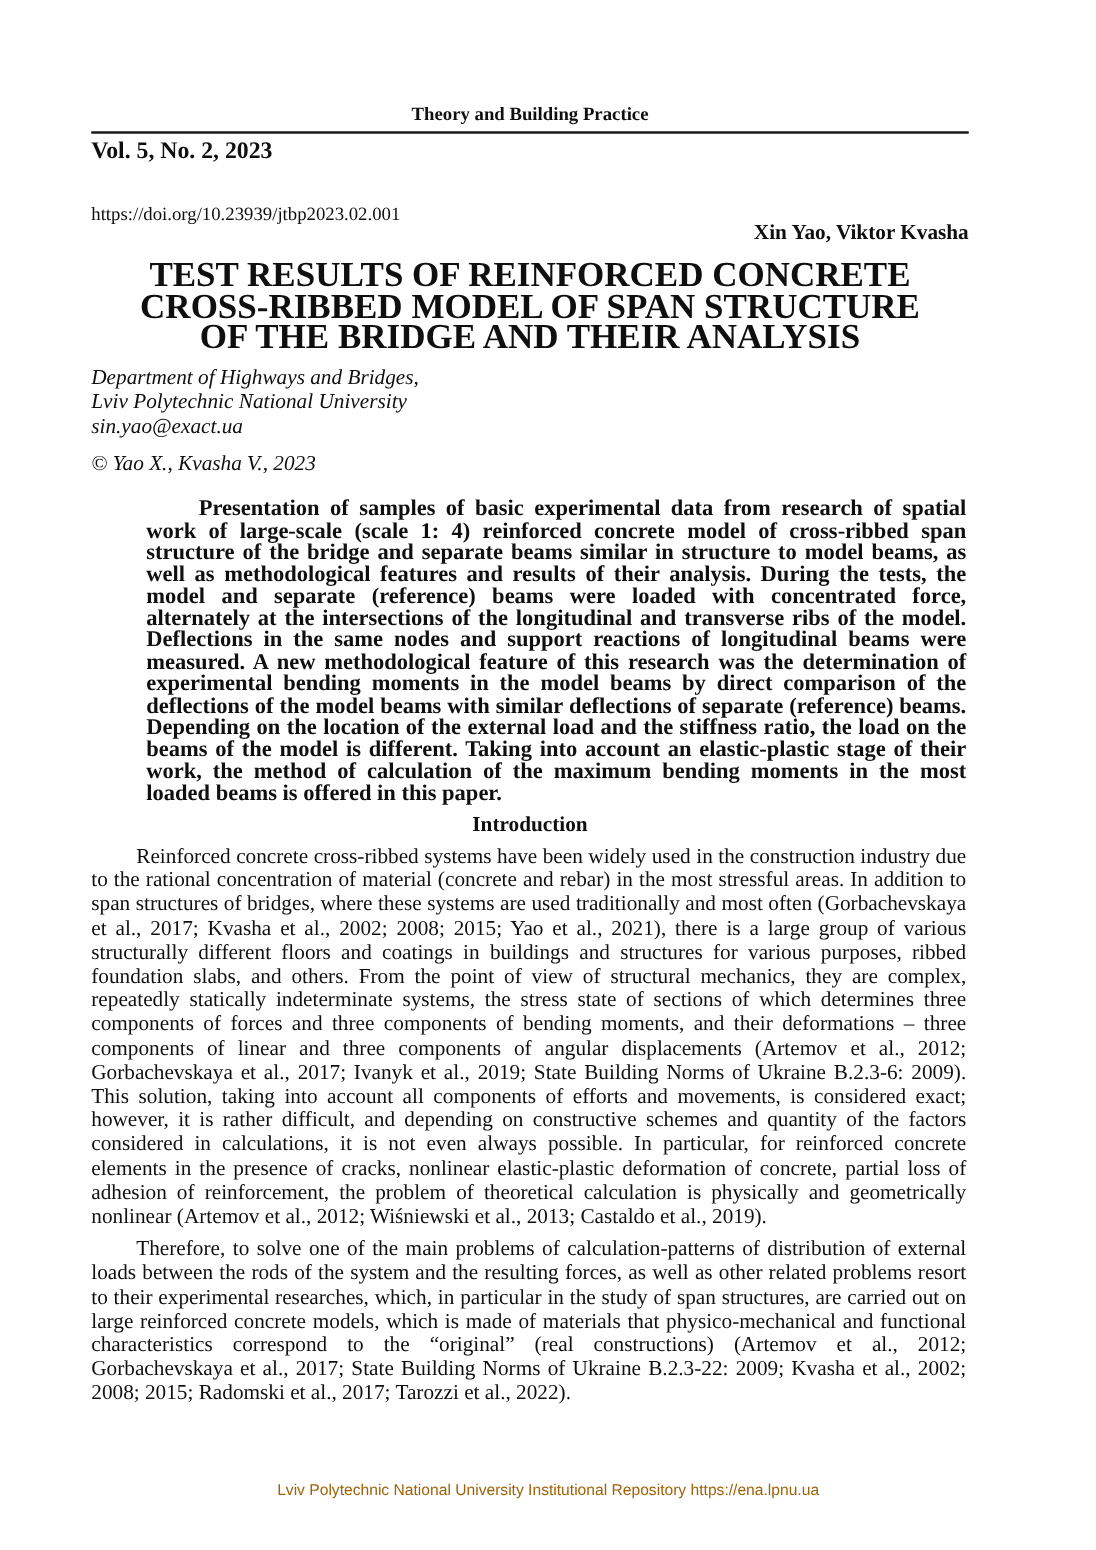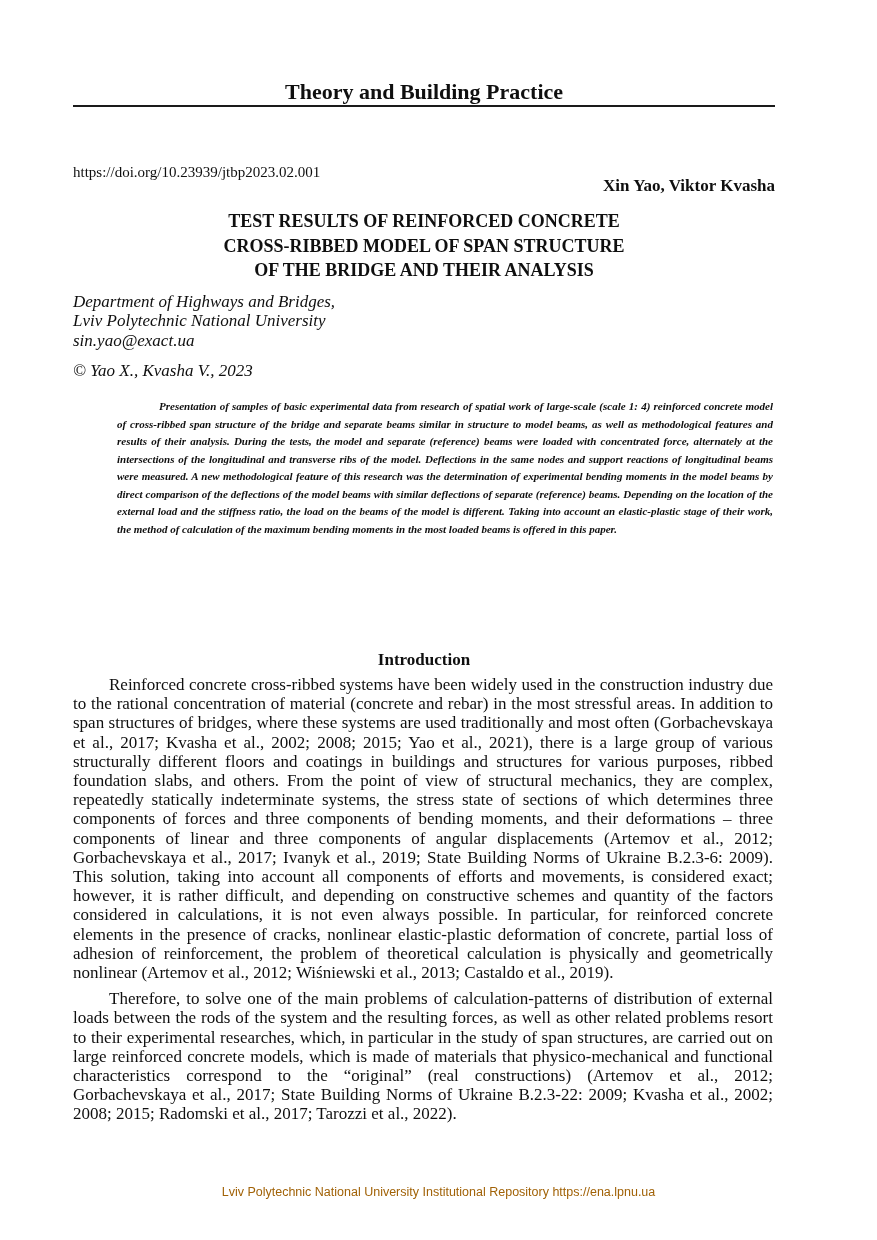--- a/index.html
+++ b/index.html
@@ -9,55 +9,54 @@
     height: 1240px;
     margin: 0 auto;
     background: #ffffff;
     font-family: "Liberation Serif", serif;
     color: #0f0f0f;
     overflow: hidden;
   }
   .abs { position: absolute; }
   .journal-header {
     top: 81px; left: 73px; width: 702px;
-    text-align: center; font-weight: bold; font-size: 22px; line-height: 22px;
+    text-align: center; font-weight: bold; font-size: 15px; line-height: 22px;
   }
   .header-rule {
     top: 105px; left: 73px; width: 702px; height: 2px;
     background: #1a1a1a;
   }
   .vol-line {
     top: 110px; left: 73px; width: 702px;
     font-weight: bold; font-size: 19px; line-height: 22px;
   }
   .doi-line {
     top: 150px; left: 73px; width: 702px;
     font-size: 15px; line-height: 21px; margin-top: 12px;
   }
   .authors-line {
     top: 176px; left: 73px; width: 702px;
     text-align: right; font-weight: bold; font-size: 17px; line-height: 20px;
   }
   .paper-title {
     top: 209px; left: 73px; width: 702px;
-    text-align: center; font-weight: bold; font-size: 18px; line-height: 24.5px;
+    text-align: center; font-weight: bold; font-size: 28px; line-height: 24.5px;
   }
   .affiliation {
     top: 292px; left: 73px; width: 702px;
     text-align: left; font-style: italic; font-size: 17px; line-height: 19.3px;
   }
   .copyright-line {
     top: 361px; left: 73px; width: 702px;
     font-style: italic; font-size: 17px; line-height: 20px;
   }
   .abstract-block {
     top: 398px; left: 117px; width: 656px;
-    font-weight: bold; font-size: 11px; line-height: 17.5px;
+    font-weight: bold; font-size: 18px; line-height: 17.5px;
     text-align: justify;
-    font-style: italic;
   }
   .abstract-block p { margin: 0; text-indent: 42px; }
   .section-heading {
     top: 650px; left: 73px; width: 702px;
     text-align: center; font-weight: bold; font-size: 17px; line-height: 20px;
   }
   .body-block {
     top: 675px; left: 73px; width: 700px;
     font-size: 17px; line-height: 19.2px;
     text-align: justify;
@@ -72,20 +71,21 @@
 </style>
 </head>
 <body>
 
 <div class="page">
 
   <div class="abs journal-header">Theory and Building Practice</div>
 
   <div class="abs header-rule"></div>
 
+  <div class="abs vol-line">Vol. 5, No. 2, 2023</div>
 
   <div class="abs doi-line">https://doi.org/10.23939/jtbp2023.02.001</div>
 
   <div class="abs authors-line">Xin Yao, Viktor Kvasha</div>
 
   <div class="abs paper-title">
     <div>TEST RESULTS OF REINFORCED CONCRETE</div>
     <div>CROSS-RIBBED MODEL OF SPAN STRUCTURE</div>
     <div>OF THE BRIDGE AND THEIR ANALYSIS</div>
   </div>

